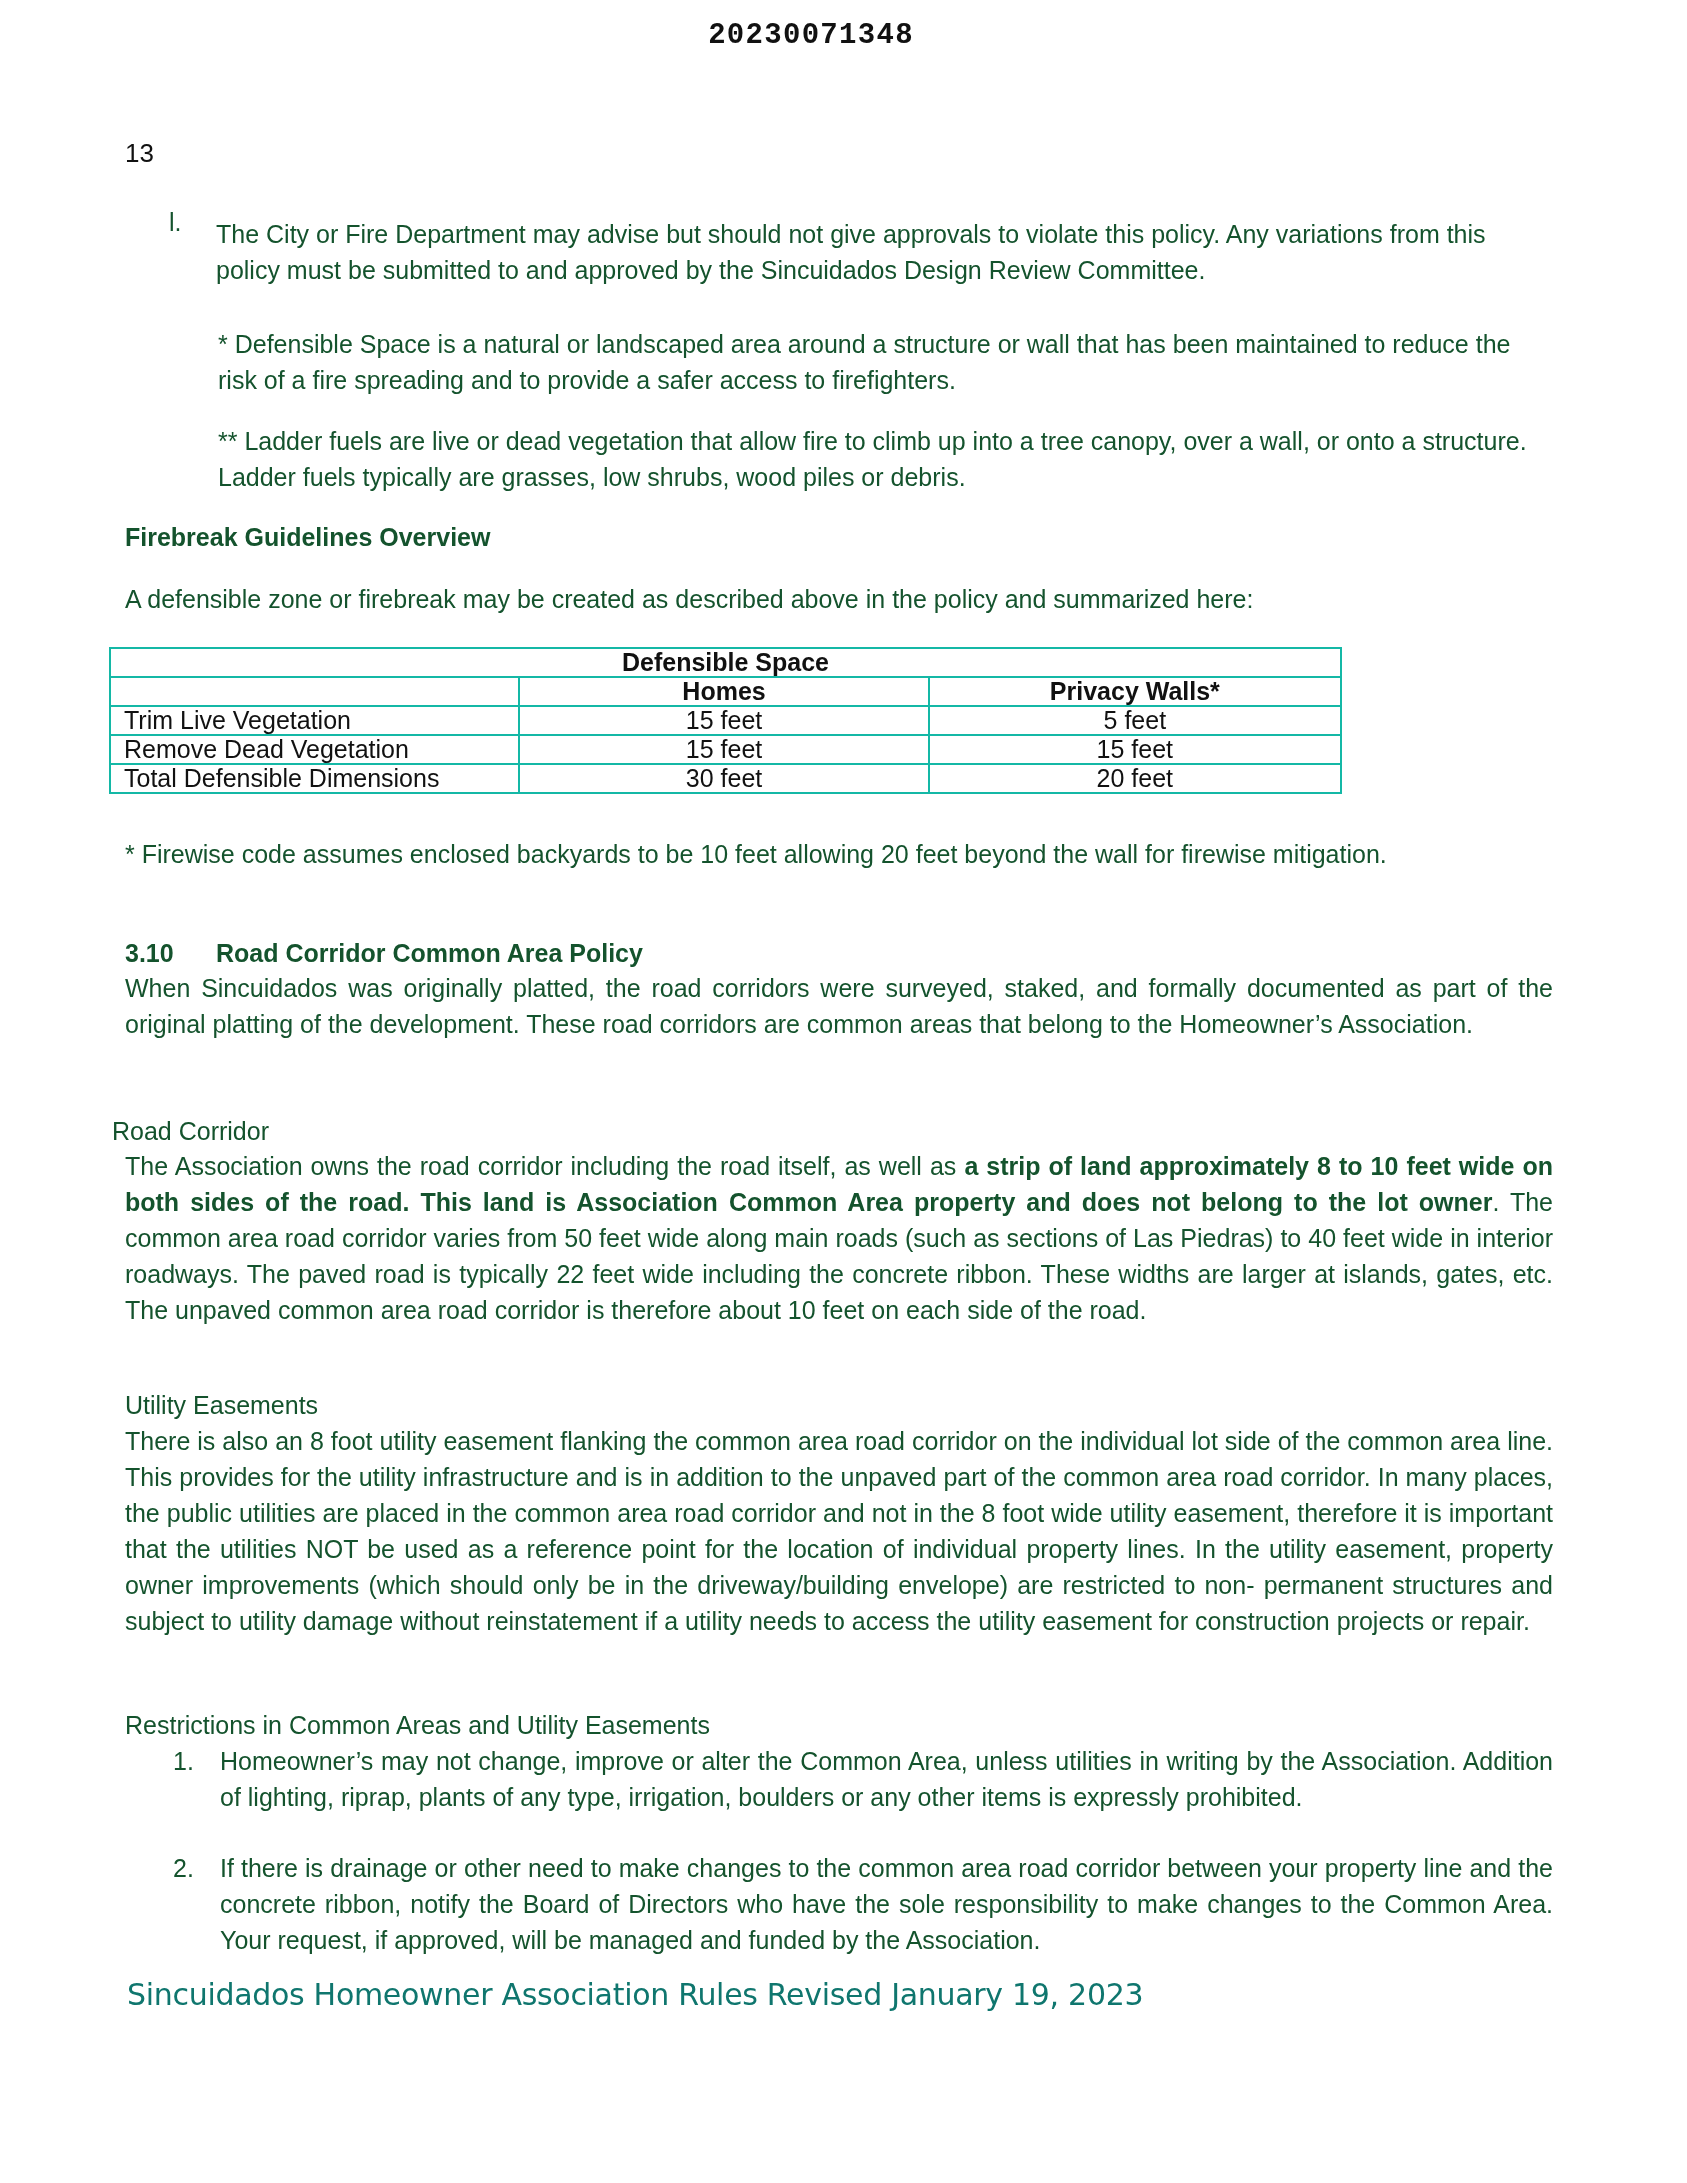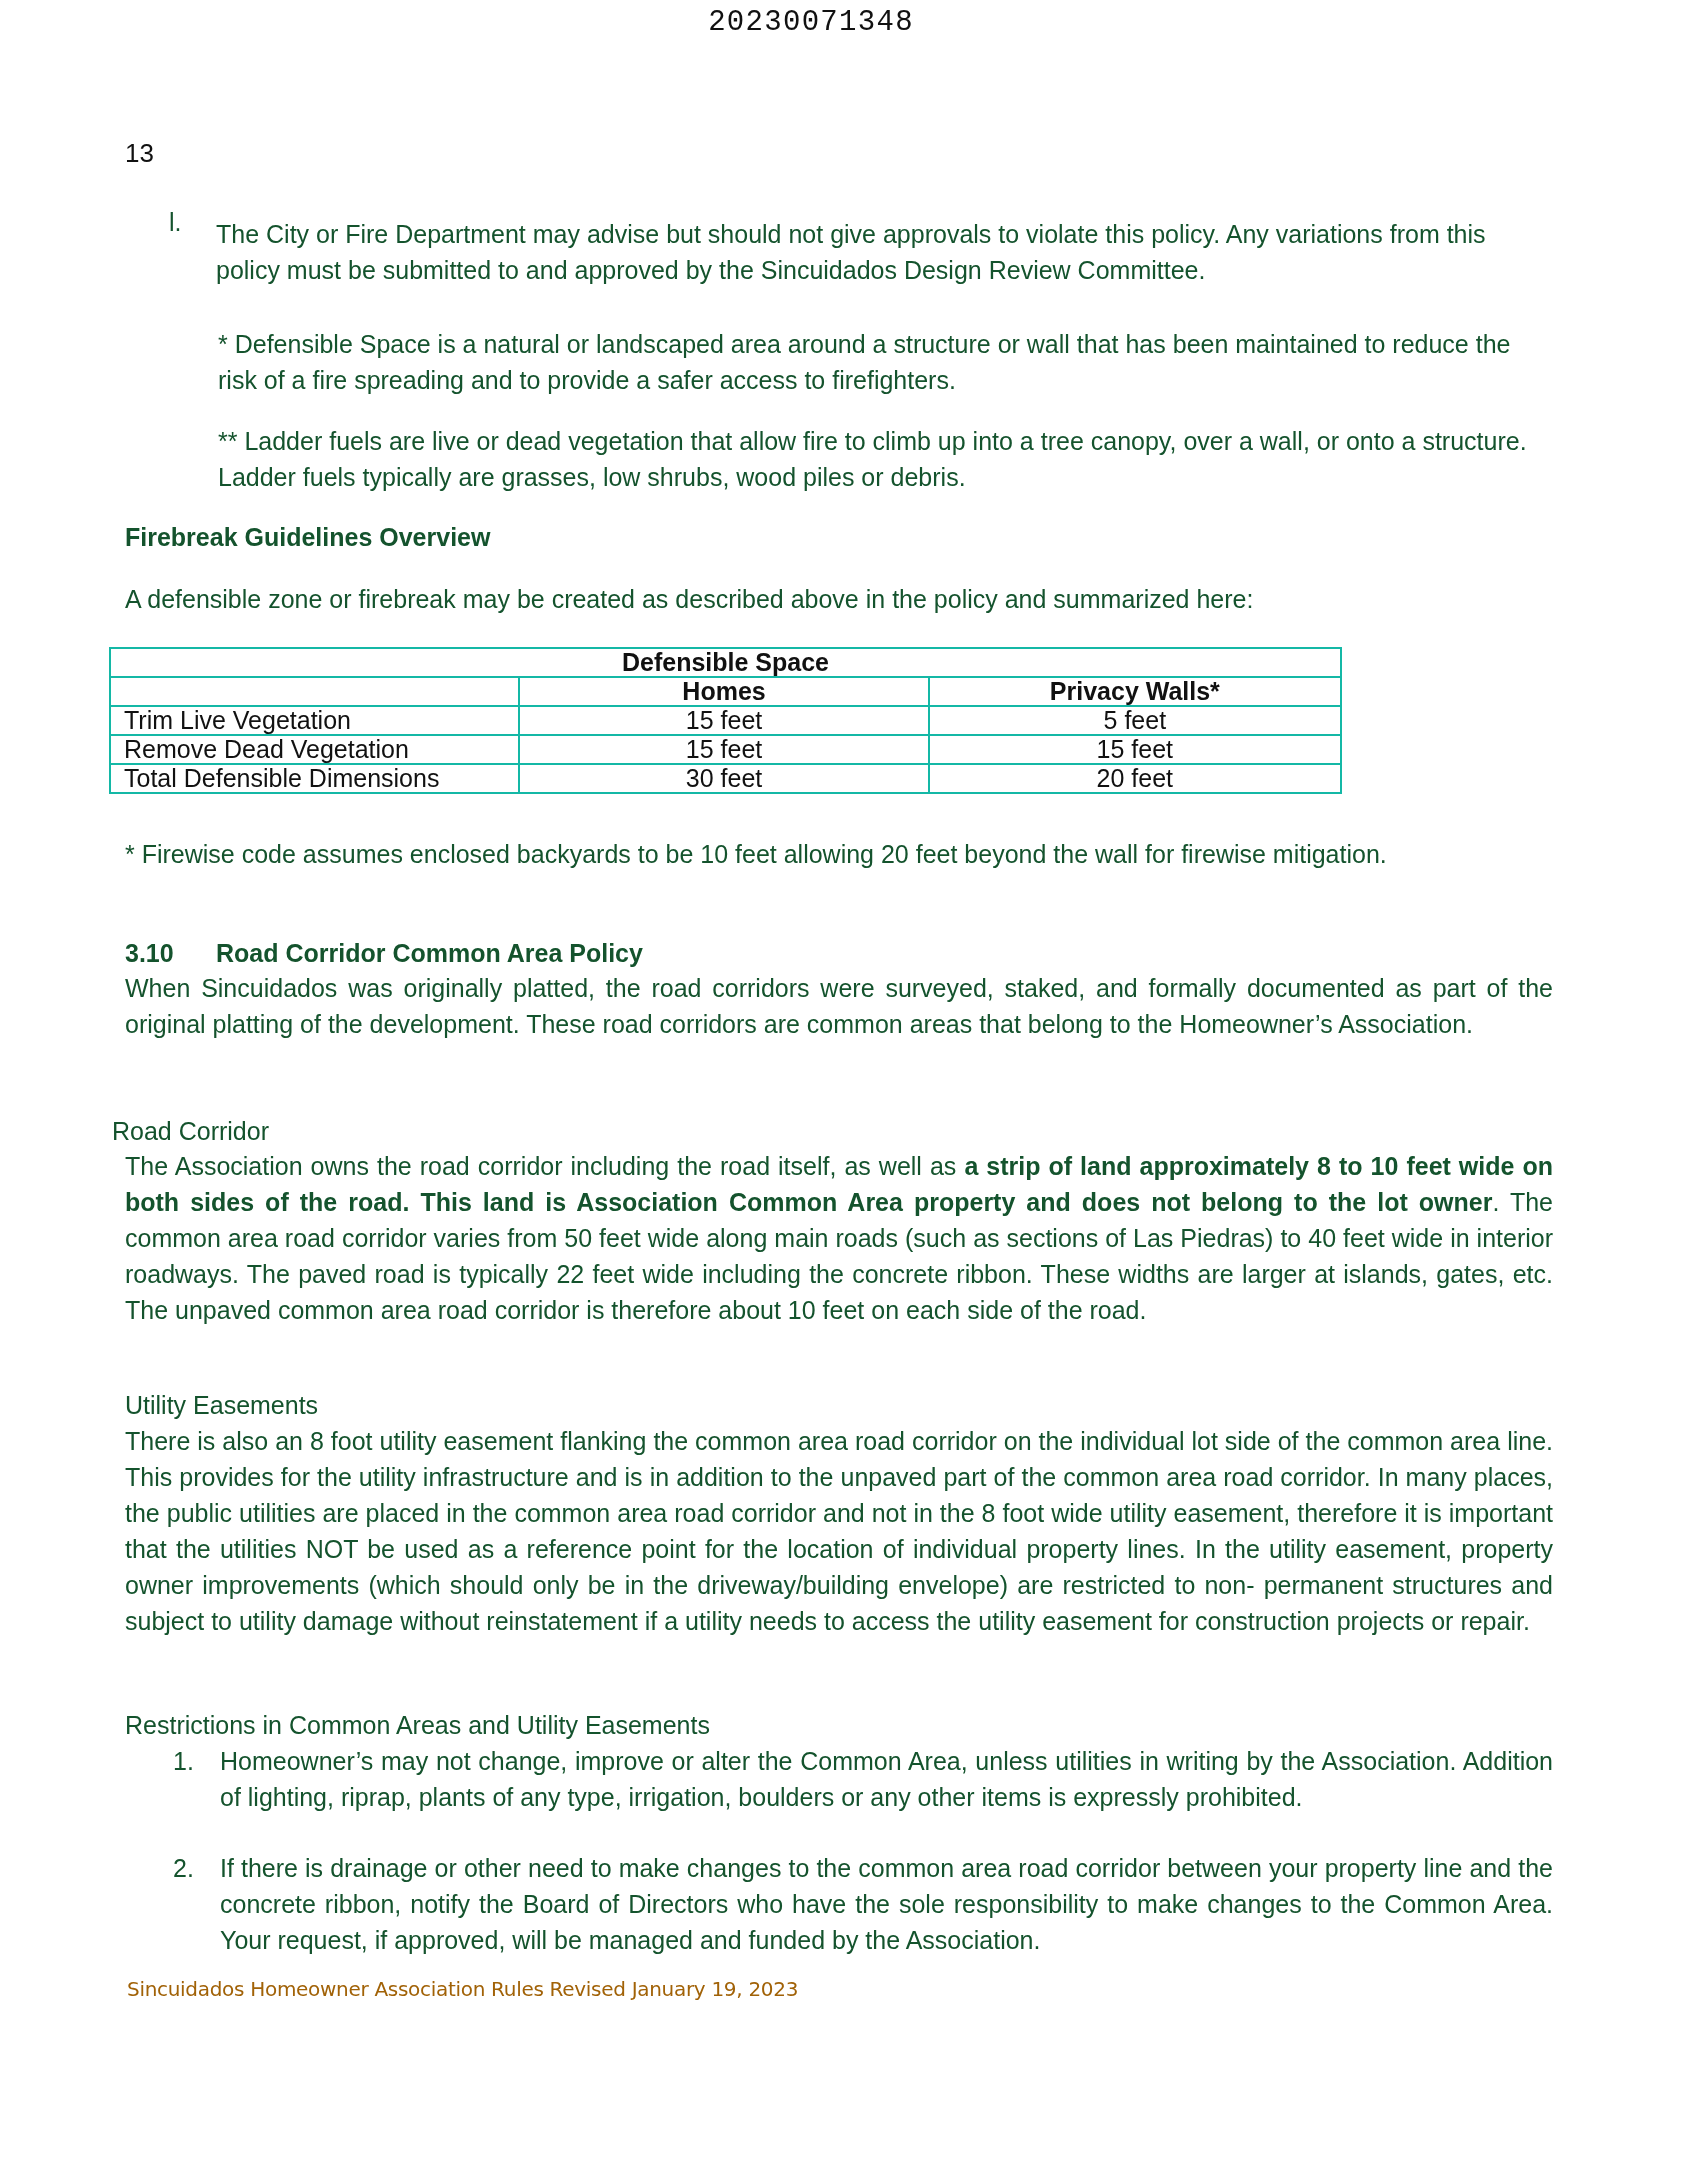--- a/index.html
+++ b/index.html
@@ -1,19 +1,19 @@
 <!DOCTYPE html>
 <html style="font-size:10.5px"><head>
   <meta charset="utf-8">
   <style>
     html, body { margin: 0; padding: 0; background: #ffffff; }
     body { width: 1688px; height: 2183px; position: relative; overflow: hidden; color: #111111; }
     .doc-number {
-      position: absolute; top: 6px; left: 0; width: 1622px; text-align: center;
-      font-family: "Liberation Mono", "DejaVu Sans Mono", monospace; font-weight: normal;
+      position: absolute; top: 19px; left: 0; width: 1622px; text-align: center;
+      font-family: "Liberation Mono", "DejaVu Sans Mono", monospace; font-weight: bold;
       font-size: 29px; letter-spacing: 1.3px; color: #111;
     }
     .page-num {
       position: absolute; top: 138px; left: 125px;
       font-family: "Liberation Sans", sans-serif; font-size: 26px;
     }
     .body-text {
       font-family: "Liberation Sans", sans-serif; font-size: 25px; line-height: 36px; color: #14532d;
     }
     .abs { position: absolute; }
@@ -46,21 +46,21 @@
     .p-road { top: 1148px; }
     .sub2 { left: 125px; top: 1387px; }
     .p-util { top: 1423px; }
     .sub3 { left: 125px; top: 1707px; }
     .list-item .marker { position: absolute; left: 0; top: 0; }
     .list-item .txt { position: absolute; left: 47px; top: 0; width: 1333px; }
     .li1 { left: 173px; top: 1743px; }
     .li2 { left: 173px; top: 1850px; }
     .footer {
       left: 127px; top: 1977px;
-      font-family: "DejaVu Sans", sans-serif; font-size: 20px; color: #a16207; letter-spacing: -0.3px;
+      font-family: "DejaVu Sans", sans-serif; font-size: 30px; color: #0f766e; letter-spacing: -0.3px;
     }
     b { font-weight: bold; }
   </style>
 </head>
 <body>
 
 <div class="doc-number">20230071348</div>
 <div class="page-num">13</div>
 
 <div class="abs body-text item-l">

